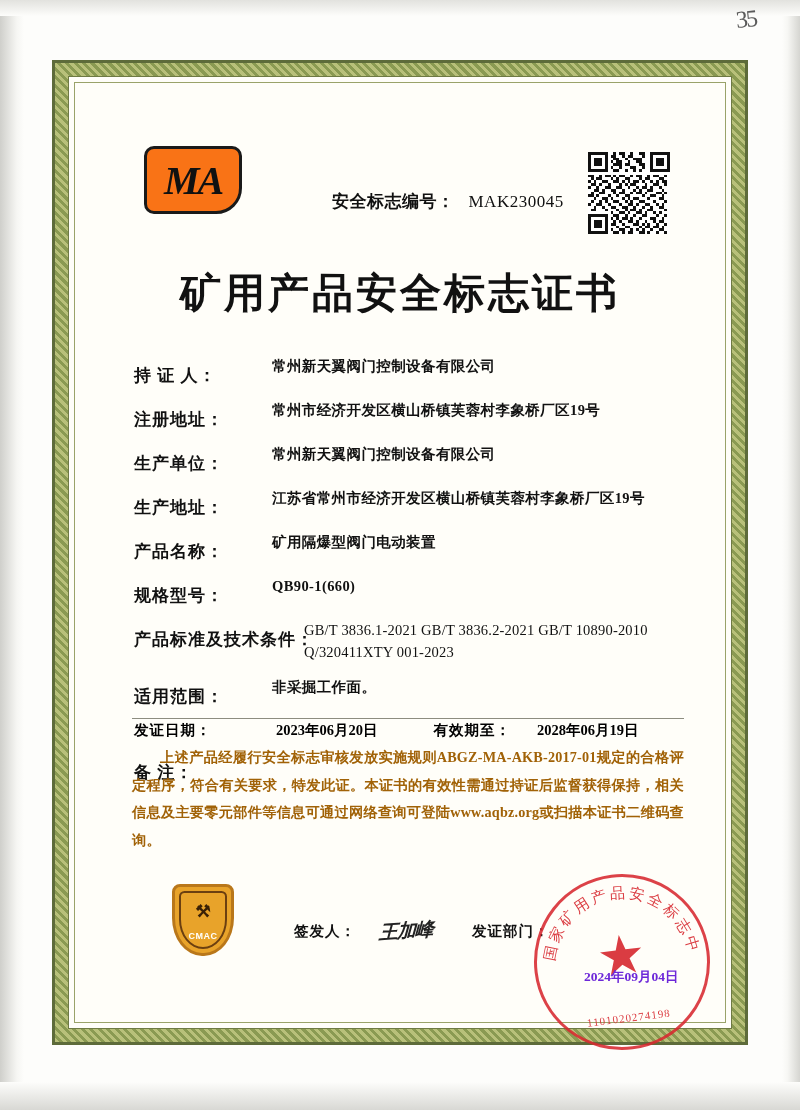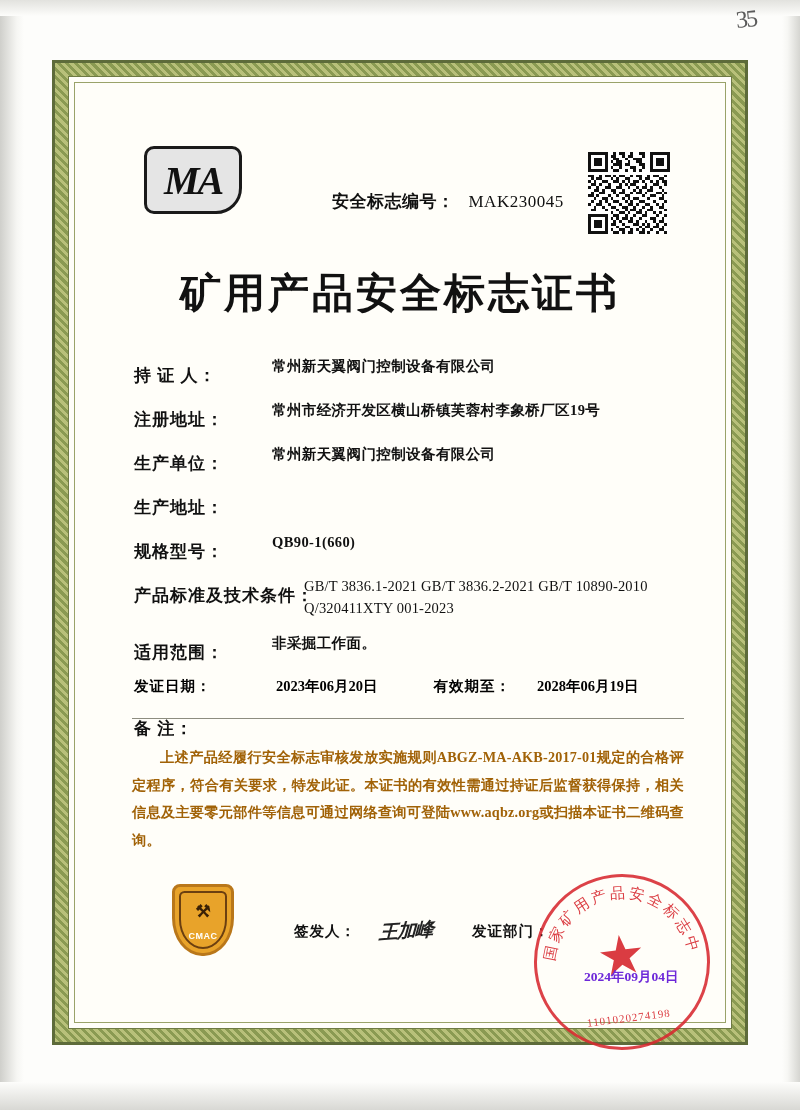--- a/index.html
+++ b/index.html
@@ -97,21 +97,21 @@
   .ma-logo {
     position: absolute;
     left: 68px;
     top: 62px;
     width: 98px;
     height: 68px;
   }
   .ma-logo .badge {
     width: 98px;
     height: 68px;
-    background: #e5e5e5;
+    background: #f97316;
     border: 3px solid #1a1a1a;
     border-radius: 10px 10px 26px 10px;
     box-sizing: border-box;
     position: relative;
     overflow: hidden;
   }
   .ma-logo .badge-text {
     position: absolute;
     left: 0; right: 0; top: 50%;
     transform: translateY(-50%);
@@ -633,20 +633,25 @@
         <div class="field-row">
           <div class="field-label">注册地址：</div>
           <div class="field-value">常州市经济开发区横山桥镇芙蓉村李象桥厂区19号</div>
         </div>
         <div class="field-row">
           <div class="field-label">生产单位：</div>
           <div class="field-value">常州新天翼阀门控制设备有限公司</div>
         </div>
         <div class="field-row">
           <div class="field-label">生产地址：</div>
+          <div class="field-value">江苏省常州市经济开发区横山桥镇芙蓉村李象桥厂区19号</div>
+        </div>
+        <div class="field-row">
+          <div class="field-label">产品名称：</div>
+          <div class="field-value">矿用隔爆型阀门电动装置</div>
         </div>
         <div class="field-row">
           <div class="field-label">规格型号：</div>
           <div class="field-value">QB90-1(660)</div>
         </div>
         <div class="field-row">
           <div class="field-label wide">产品标准及技术条件：</div>
           <div class="field-value mono">GB/T 3836.1-2021 GB/T 3836.2-2021 GB/T 10890-2010 Q/320411XTY 001-2023</div>
         </div>
         <div class="field-row">

